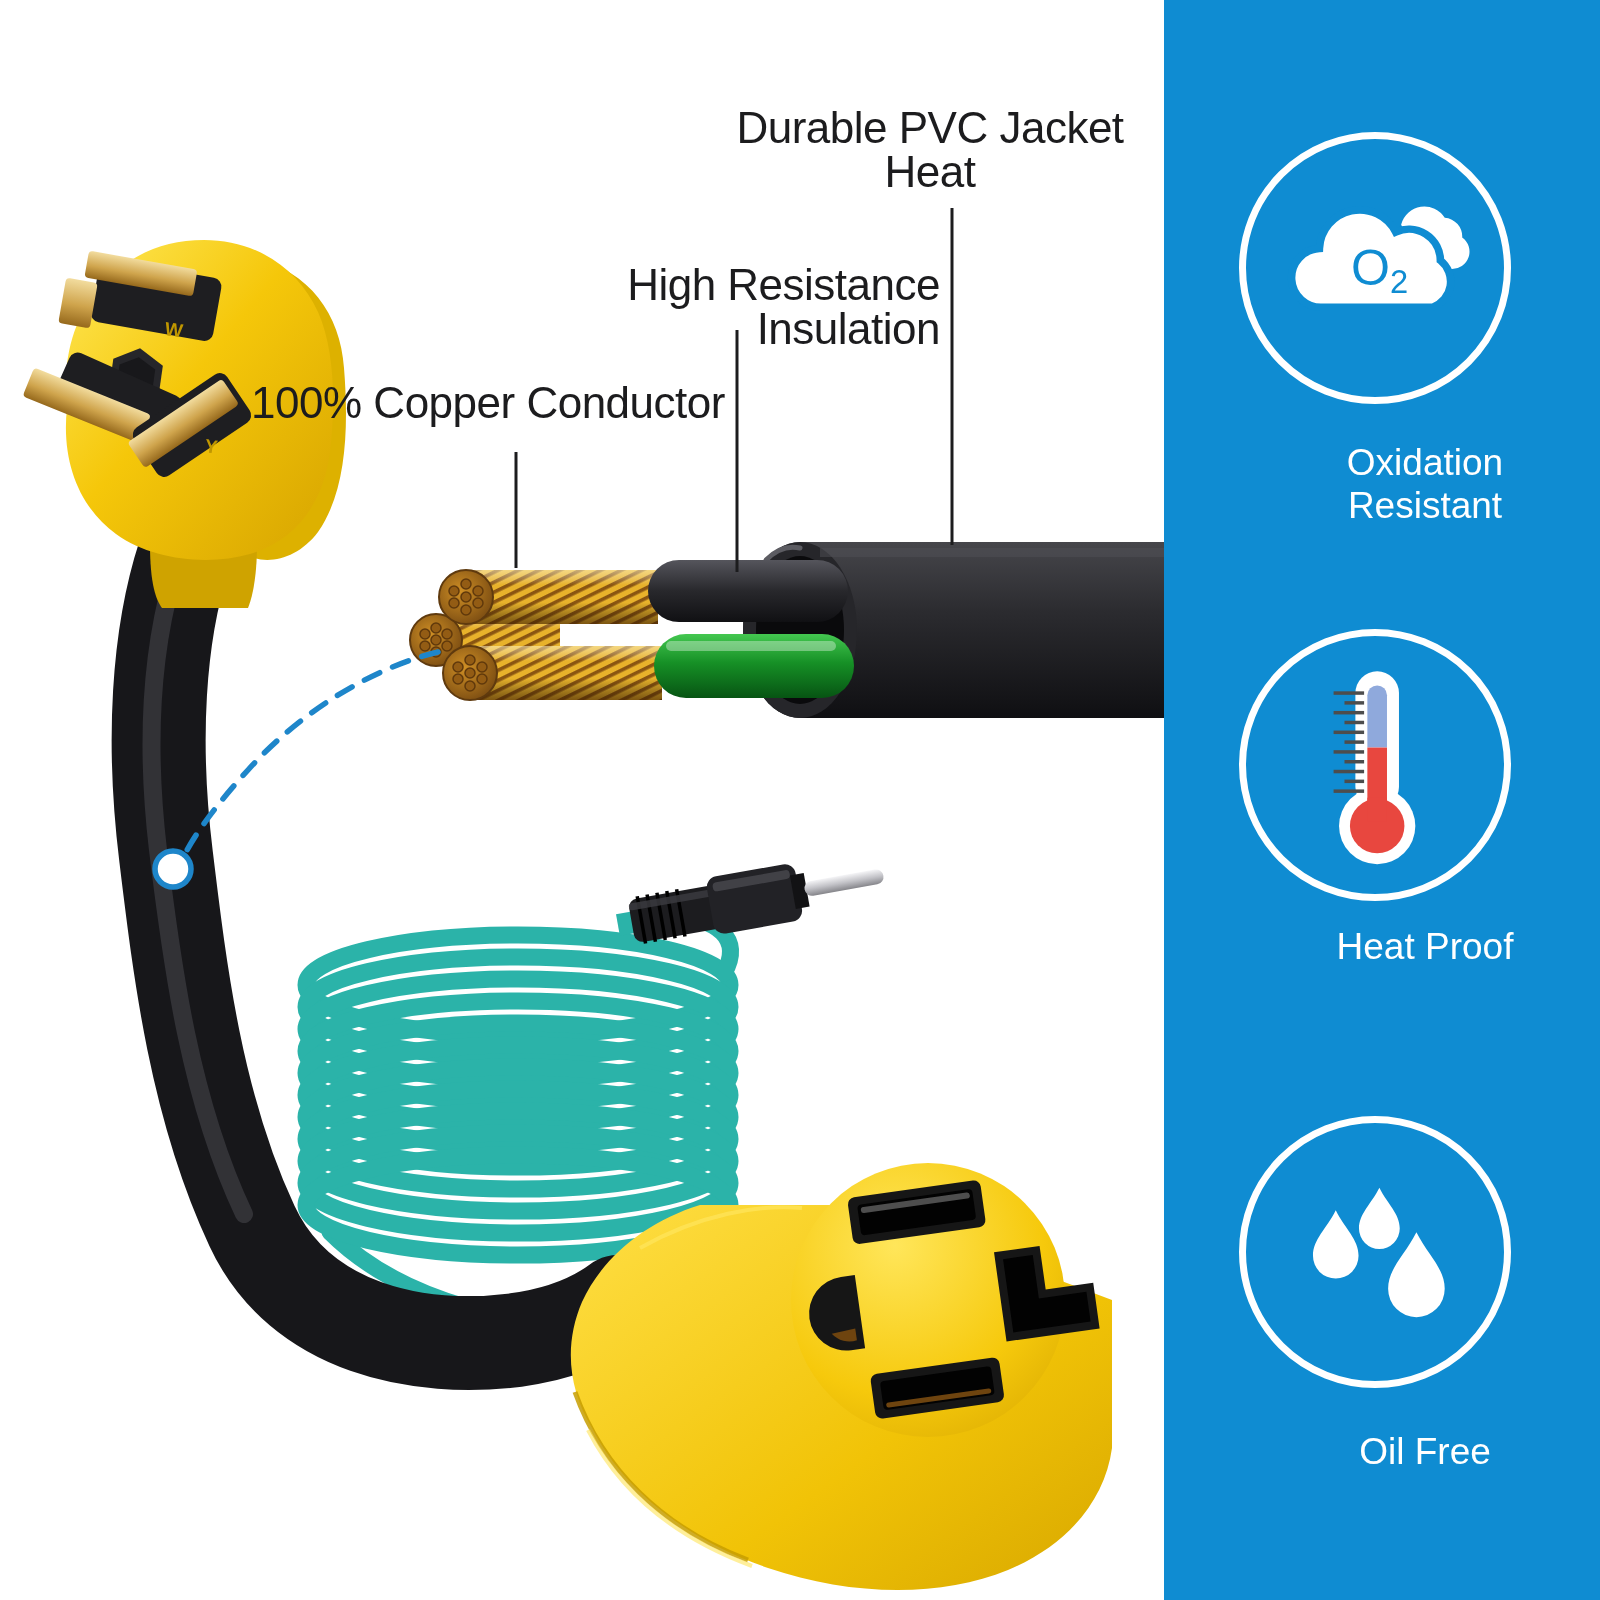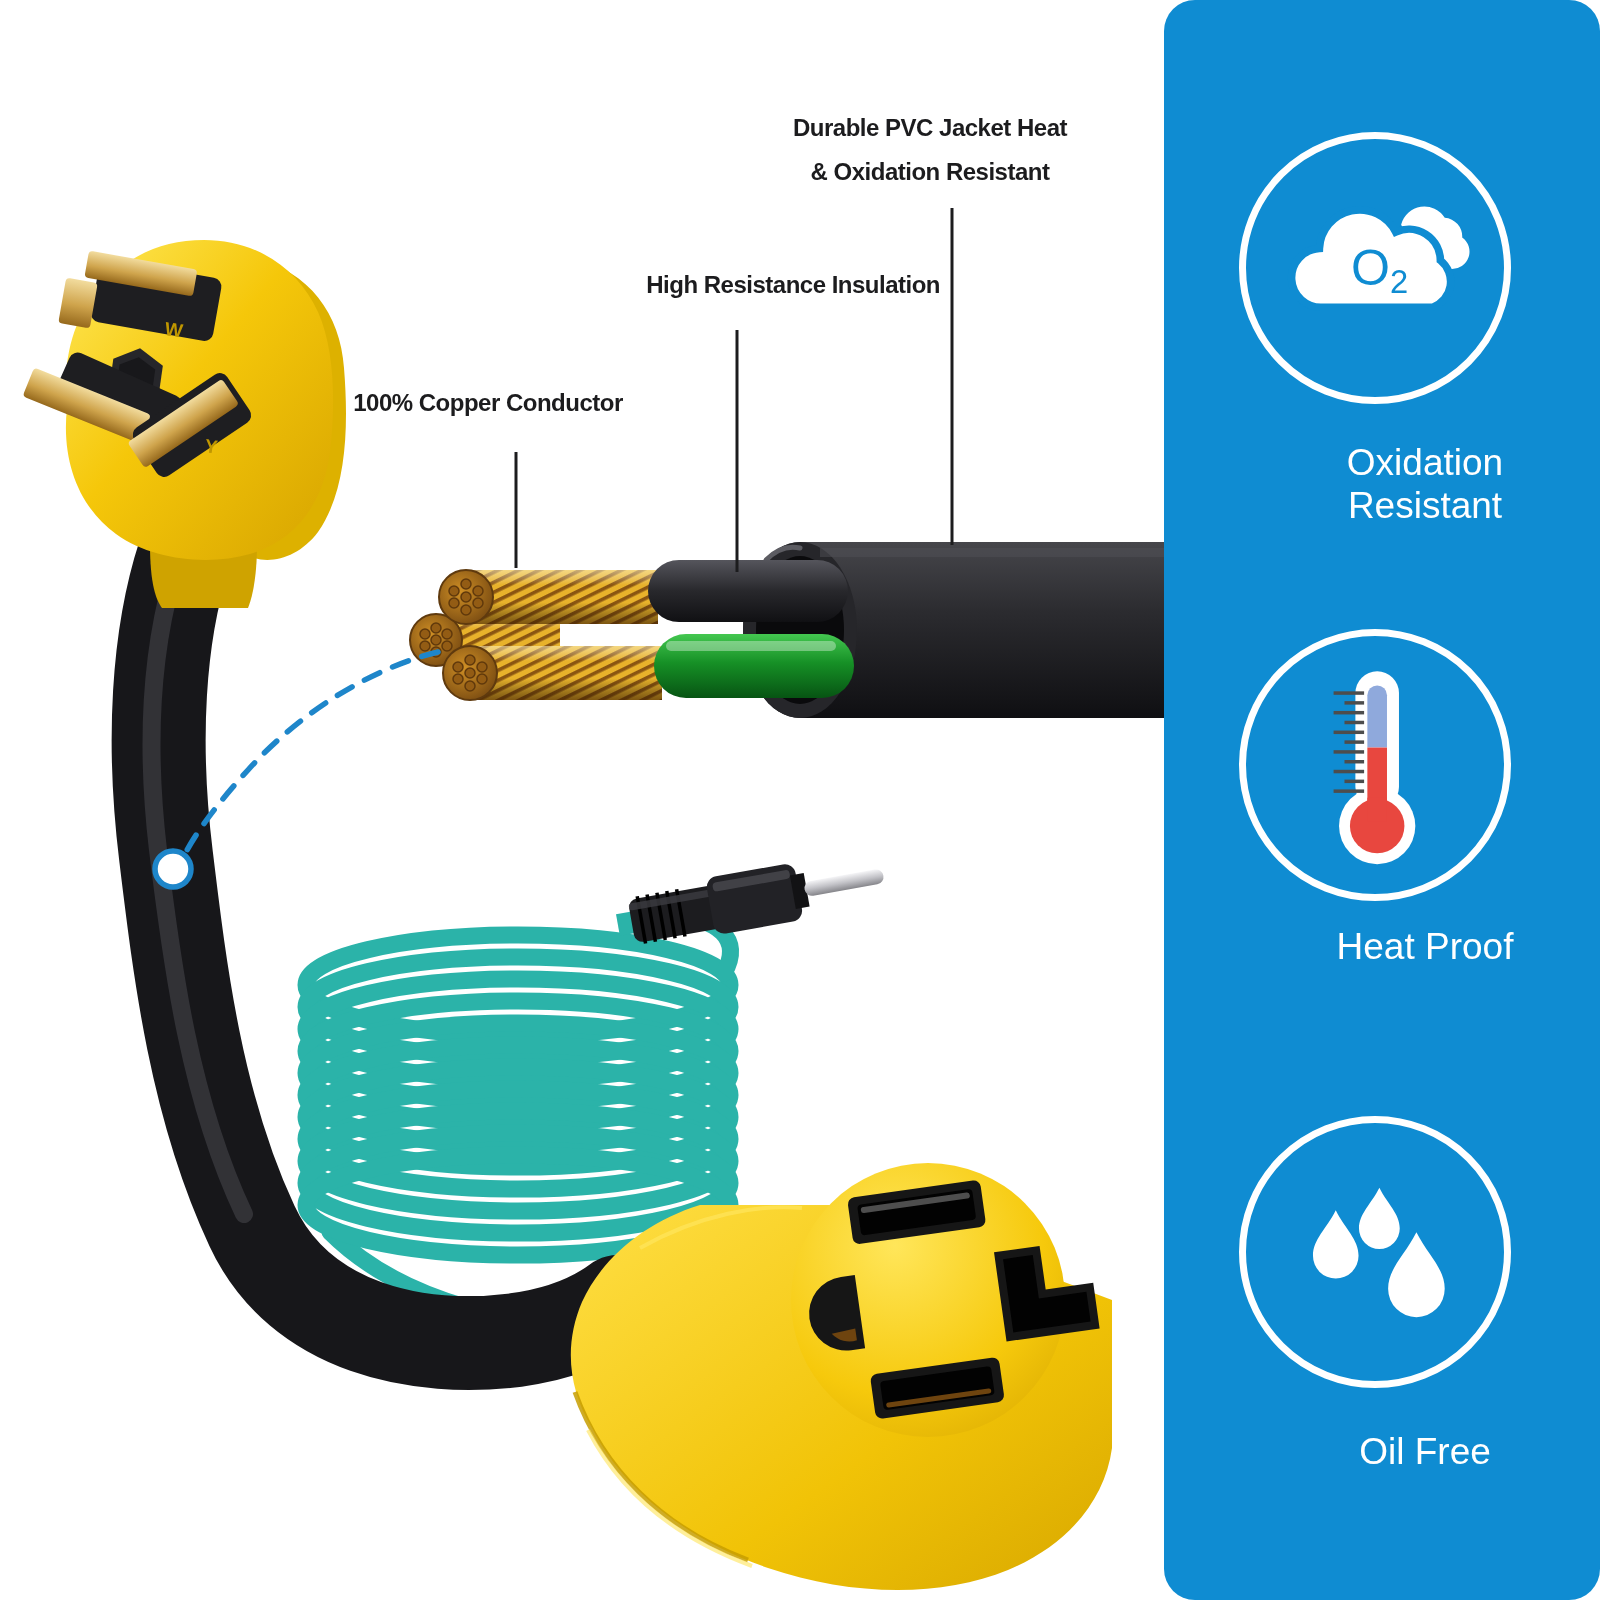--- a/index.html
+++ b/index.html
@@ -2,33 +2,32 @@
 <html><head>
 <meta charset="utf-8">
 <style>
   html,body{margin:0;padding:0;background:#ffffff;}
   .canvas{
     position:relative;width:1600px;height:1600px;background:#ffffff;
     overflow:hidden;font-family:"Liberation Sans",sans-serif;
   }
   
   .callout{
-    position:absolute;color:#1c1c1e;font-size:24px;line-height:44px;
-    text-align:center;font-weight:700;letter-spacing:-0.5px;
+    position:absolute;color:#1c1c1e;font-size:44px;line-height:44px;
+    text-align:center;font-weight:400;letter-spacing:-0.5px;
   }
   #callout-pvc{left:690px;top:106px;width:480px;}
   #callout-insulation{left:460px;top:263px;width:480px;text-align:right;}
   #callout-copper{left:248px;top:381px;width:480px;}
   
   #product-art{position:absolute;left:0;top:0;}
   
   .sidebar{
     position:absolute;left:1164px;top:0;width:436px;height:1600px;
     background:#0f8cd2;
-    border-radius:31px;
   }
   .feature-ring{
     position:absolute;left:75px;width:272px;height:272px;border-radius:50%;
     border:7px solid #ffffff;box-sizing:border-box;
     display:flex;align-items:center;justify-content:center;
   }
   #ring-oxidation{top:132px;}
   #ring-heat{top:629px;}
   #ring-oil{top:1116px;}
   .feature-label{
@@ -260,21 +259,20 @@
 
     <g stroke="#1c1c1e" stroke-width="3">
       <line x1="516" y1="452" x2="516" y2="568"></line>
       <line x1="737" y1="330" x2="737" y2="572"></line>
       <line x1="952" y1="208" x2="952" y2="545"></line>
     </g>
   </svg>
 
   <div class="callout" id="callout-pvc">
     <div>Durable PVC Jacket Heat</div>
-    <div>&amp; Oxidation Resistant</div>
   </div>
   <div class="callout" id="callout-insulation">
     <div>High Resistance Insulation</div>
   </div>
   <div class="callout" id="callout-copper">
     <div>100% Copper Conductor</div>
   </div>
 
   <div class="sidebar">
 

